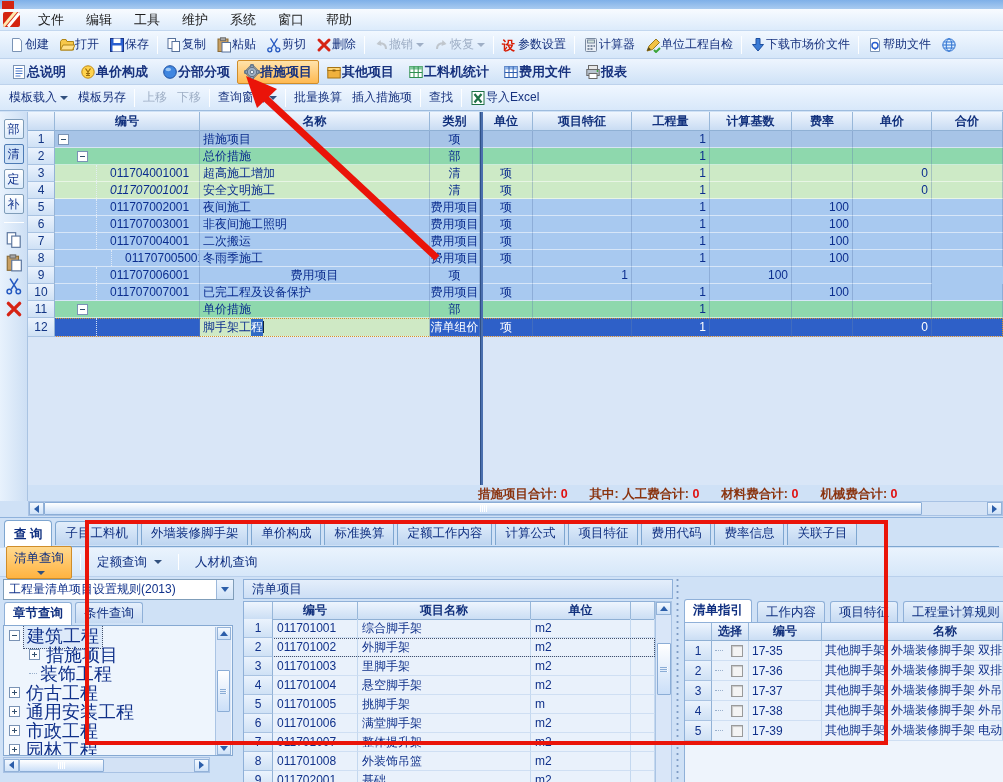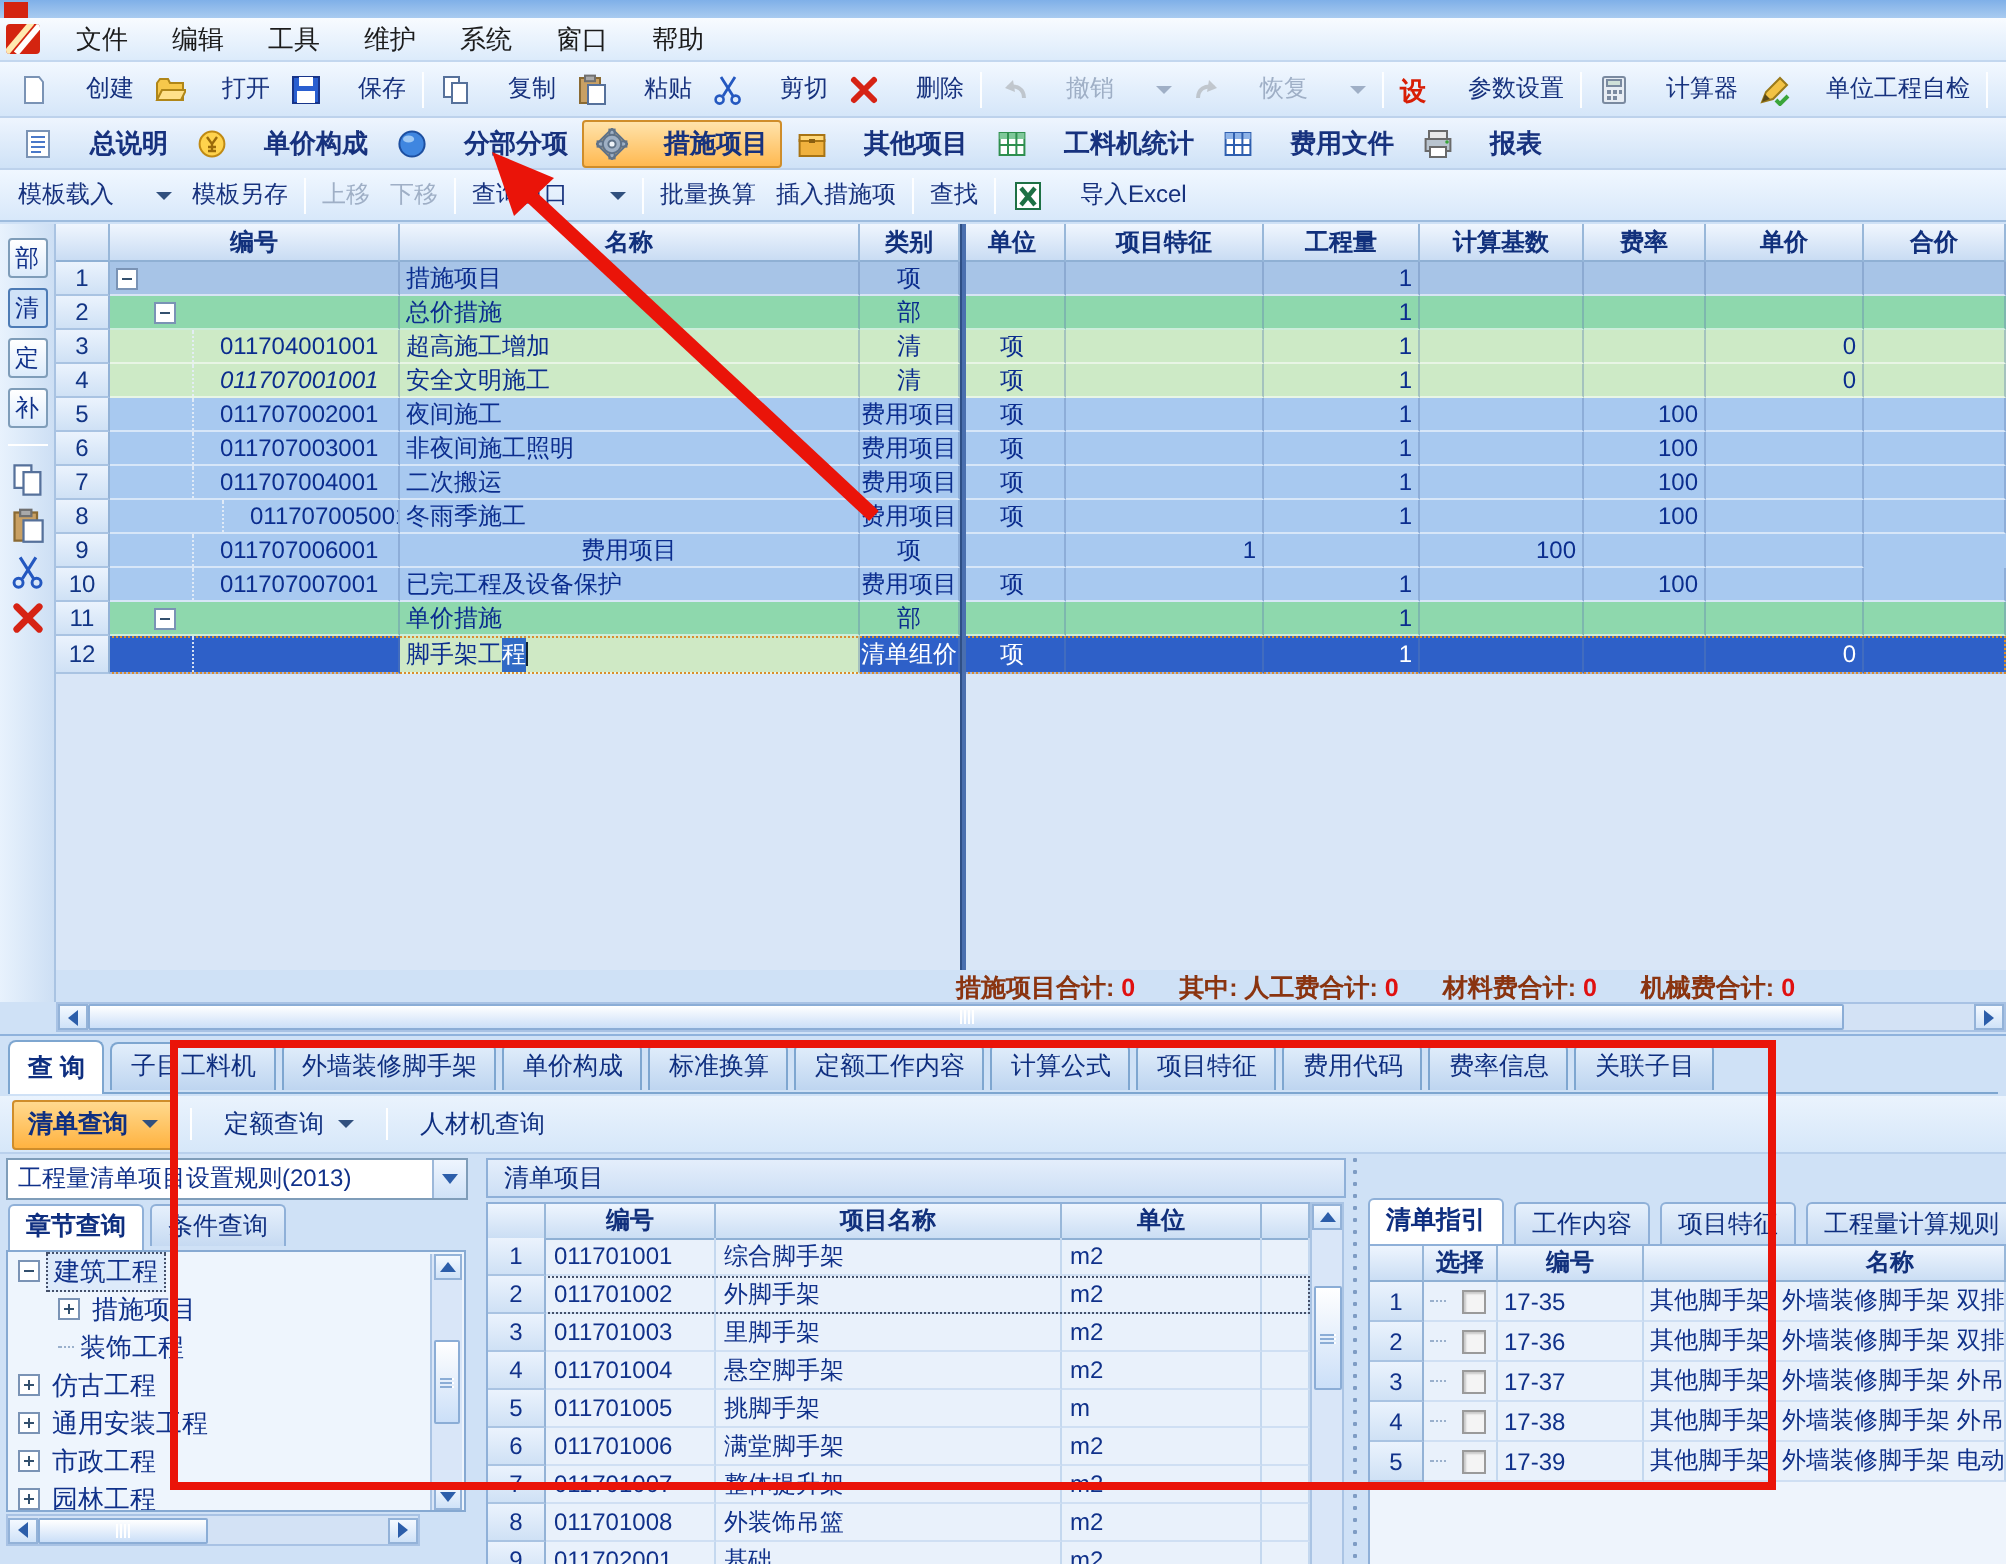--- a/index.html
+++ b/index.html
@@ -16,21 +16,21 @@
   .menu-item { padding:2px 10px; font-size:13px; color:#1c1c1c; }
   .applogo { width:17px; height:15px; background:#d42410; border-radius:2px; margin-right:6px; position:relative; overflow:hidden; }
   .applogo::before, .applogo::after { content:""; position:absolute; width:3px; height:20px; background:#ffe9b0; transform:rotate(40deg); left:5px; top:-3px;}
   .applogo::after { left:10px; background:#fff; }
 
   .toolbar { left:0; width:1003px; display:flex; align-items:center; padding:0 4px;
              background:linear-gradient(#f2f8ff,#d5e6f9); border-bottom:1px solid #bdd2ec; }
   #toolbar1 { top:31px; height:28px; }
   #toolbar2 { top:59px; height:26px; background:linear-gradient(#eef5fe,#cfe2f7); }
   #toolbar3 { top:85px; height:26px; background:linear-gradient(#f0f7ff,#d8e8fa); border-bottom:1px solid #9ebcde;}
-  .tb-item { display:inline-flex; align-items:center; gap:18px; padding:2px 4px; font-size:12px; color:#17327e; white-space:nowrap; border:1px solid transparent; border-radius:2px;}
+  .tb-item { display:inline-flex; align-items:center; gap:0; padding:2px 4px; font-size:12px; color:#17327e; white-space:nowrap; border:1px solid transparent; border-radius:2px;}
   .tb-item.bold { font-weight:bold; font-size:13px; padding:2px 6px;}
   .tb-item.disabled { color:#9fafc6; }
   .tb-item.disabled svg { opacity:.45; filter:grayscale(1); }
   .tb-item.active { background:linear-gradient(#ffe3ab,#ffb951); border:1px solid #cf8d2a; }
   .tb-sep { width:1px; height:18px; background:#aac3e2; border-right:1px solid #fdfeff; margin:0 3px; }
   .dd-arrow { width:0; height:0; border-left:4px solid transparent; border-right:4px solid transparent; border-top:4px solid #31507e; margin-left:3px;}
   .tb-item.disabled .dd-arrow { border-top-color:#9fafc6; }
   .icon { width:16px; height:16px; display:inline-flex; }
   .icon svg { width:16px; height:16px; }
   .she-glyph { color:#d81e06; font-weight:bold; font-size:13px; }
@@ -89,34 +89,34 @@
   
   #bottom { left:0; top:517px; width:1003px; height:265px; background:#cfe1f6; border-top:1px solid #8fb2dc; }
   #btabs { position:absolute; left:4px; top:2px; height:27px; display:flex; align-items:center; gap:3px; width:995px;
            border-bottom:1px solid #7ea6d0; }
   .btab { height:24px; padding:3px 9px 2px; background:linear-gradient(#e2eefb,#bed5f0); border:1px solid #7ea6d0;
           border-bottom:none; border-radius:4px 4px 0 0; font-size:12.5px; color:#0f2f80; white-space:nowrap;}
   .btab.active { background:#fff; height:27px; font-weight:bold; padding-top:5px; }
   #qtoolbar { position:absolute; left:0; top:30px; width:1003px; height:29px; background:linear-gradient(#eaf3fd,#d6e7f9);
               border-bottom:1px solid #b9d0ec; display:flex; align-items:center; gap:8px; padding-left:6px;}
   .qbtn { display:inline-flex; align-items:center; gap:4px; padding:3px 7px; font-size:12.5px; color:#0f2f80; border:1px solid transparent; border-radius:2px;}
-  .qbtn.active { background:linear-gradient(#ffd98e,#ffb341); border:1px solid #cf8d2a; font-weight:bold;}
+  .qbtn.active { background:linear-gradient(#ffd98e,#ffb341); border:1px solid #cf8d2a; font-weight:normal;flex-direction:column;}
   .qsep { width:1px; height:16px; background:#aac3e2; border-right:1px solid #fff; }
 
   
   #rule-dd { position:absolute; left:3px; top:61px; width:231px; height:21px; background:#fff; border:1px solid #7f9db9;
              display:flex; align-items:center; font-size:12px; color:#10318a; padding-left:5px;}
   #rule-dd .ddbtn { margin-left:auto; width:17px; height:19px; background:linear-gradient(#eef5fe,#cfe2f7);
                     border-left:1px solid #9cb8da; display:flex; align-items:center; justify-content:center;}
   #rule-tabs { position:absolute; left:4px; top:84px; display:flex; gap:3px; align-items:flex-start; height:23px;}
   .stab { height:21px; padding:2px 8px; background:linear-gradient(#e6f0fc,#c6daf2); border:1px solid #8fb0d8; border-bottom:none;
           border-radius:3px 3px 0 0; font-size:12.5px; color:#0f2f80; white-space:nowrap;}
   .stab.active { background:#fff; height:23px; font-weight:bold;}
   #treebox { position:absolute; left:3px; top:107px; width:230px; height:131px; background:#eef5fd; border:1px solid #86a9d2; overflow:hidden;}
-  .tree-item { display:flex; align-items:center; height:19px; font-size:13px; color:#10318a; white-space:nowrap;}
+  .tree-item { display:flex; align-items:center; height:19px; font-size:18px; color:#10318a; white-space:nowrap;}
   .tree-item.selected .tlabel { border:1px dotted #44506a; background:#ddeafa;}
   .tlabel { padding:0 3px; }
   #tree-vsb { position:absolute; right:1px; top:1px; width:16px; height:128px; background:#d9e6f8; border-left:1px solid #aac4e4;
               display:flex; flex-direction:column; align-items:center; justify-content:space-between;}
   #tree-hsb { position:absolute; left:3px; top:239px; width:207px; height:16px; }
 
   
   #list-title { position:absolute; left:243px; top:61px; width:430px; height:20px; background:linear-gradient(#e4eefb,#cddff5);
                 border:1px solid #8fb0d8; font-size:12.5px; color:#0f2f80; display:flex; align-items:center; padding-left:8px;}
   :rootx {}

